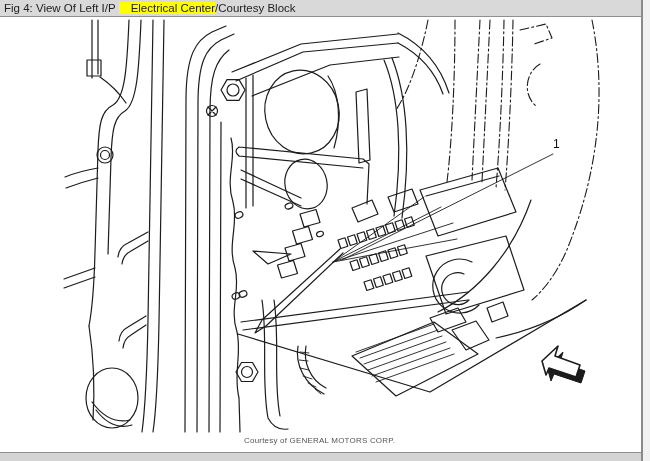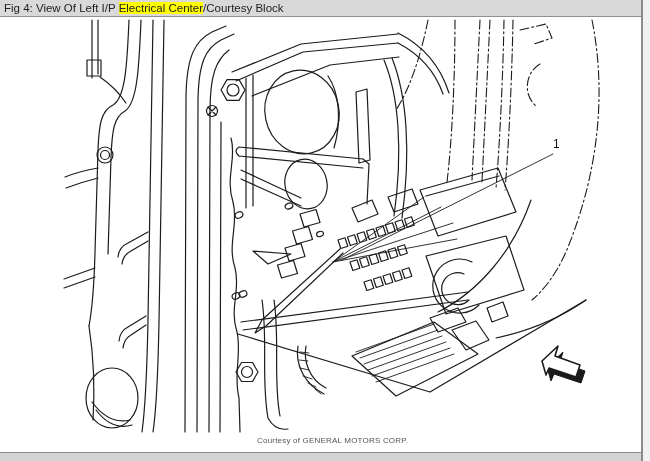--- a/index.html
+++ b/index.html
@@ -2,29 +2,29 @@
 <html style="--titlebar-bg: #d9d9d9; --titlebar-border: #8f8f8f; --highlight: #ffff00; --text: #222222; --line: #1c1c1c; --caption: #555555; --footer-bg: #d4d4d4; --right-border: #8a8a8a; --right-gutter: #f1f1f1;"><head>
 <meta charset="utf-8">
 <style>
   html,body{margin:0;padding:0;background:#fff;}
   .stage{position:relative;width:650px;height:461px;background:#fff;overflow:hidden;
          font-family:"Liberation Sans",sans-serif;}
   .titlebar{position:absolute;left:0;top:0;width:637px;height:16px;
             background:var(--titlebar-bg);border-bottom:1px solid var(--titlebar-border);
             font-size:11.5px;line-height:16px;padding-left:4px;color:var(--text);
             white-space:nowrap;overflow:hidden;}
-  .hl{background:var(--highlight);}
+  .hl{background:var(--highlight);padding-left:12px;}
   .drawing{position:absolute;left:0;top:0;width:641px;height:452px;}
   .drawing path,.drawing ellipse,.drawing circle{fill:none;stroke:var(--line);
             stroke-width:1.2;stroke-linecap:round;stroke-linejoin:round;}
   .thin{stroke-width:0.9 !important;}
   .phantom path{stroke-dasharray:9 3 2 3;stroke-width:1.1;}
   .arrow-shadow{fill:var(--line);stroke:var(--line);stroke-width:1;}
   .arrow-body{fill:#fff;stroke:var(--line);stroke-width:1.6;stroke-linejoin:round;}
-  .caption{position:absolute;left:257px;top:436px;font-size:8px;letter-spacing:.2px;
+  .caption{position:absolute;left:244px;top:436px;font-size:8px;letter-spacing:.2px;
            color:var(--caption);}
   .callout{position:absolute;left:553px;top:137px;font-size:12px;color:#111;}
   .footer{position:absolute;left:0;top:452px;width:641px;height:9px;
           background:var(--footer-bg);border-top:1px solid var(--titlebar-border);}
   .right-border{position:absolute;left:641px;top:0;width:2px;height:461px;
           background:var(--right-border);}
   .right-gutter{position:absolute;left:643px;top:0;width:7px;height:461px;
           background:var(--right-gutter);}
 </style>
 </head>

